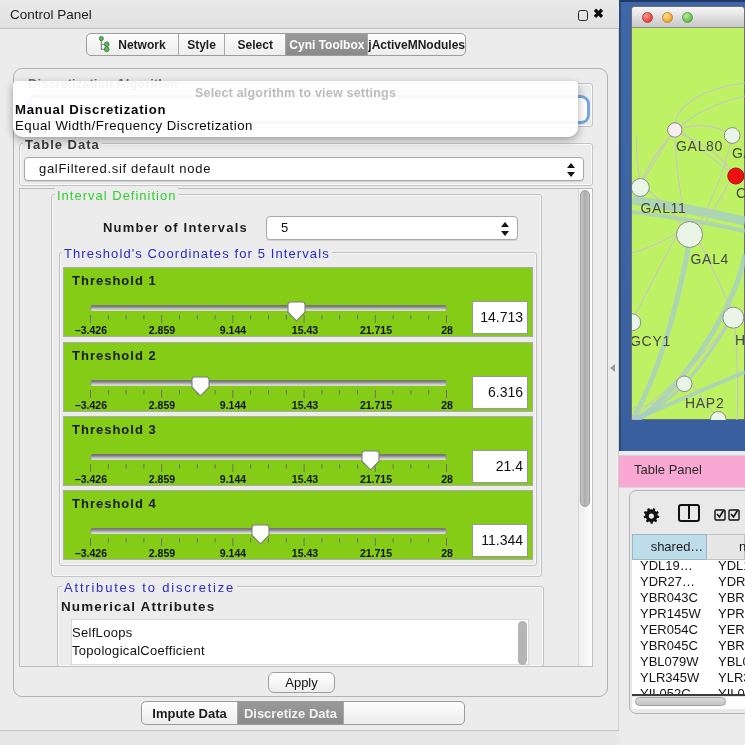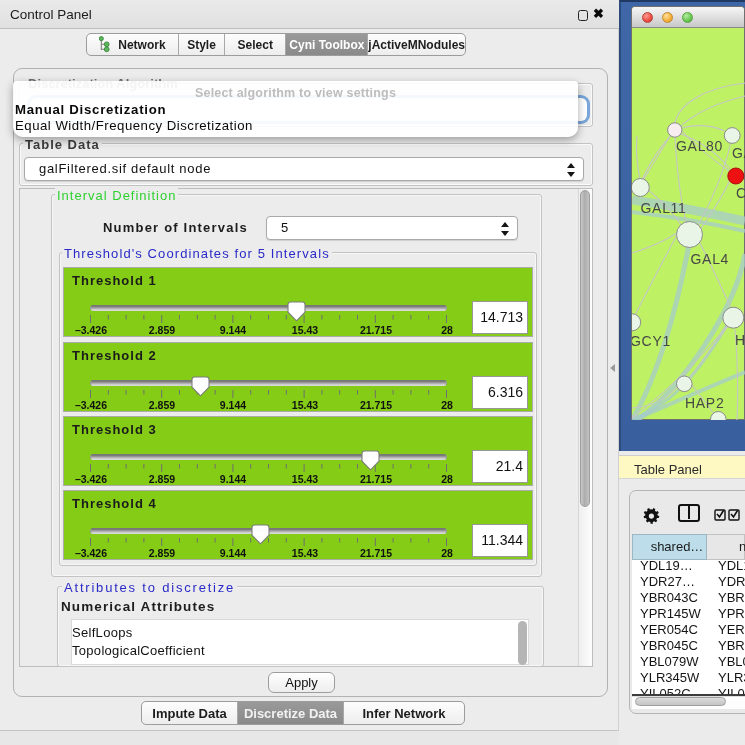--- a/index.html
+++ b/index.html
@@ -236,21 +236,20 @@
   <div class="abs" style="left:71px;top:619px;width:458px;height:46px;background:#fff;border:1px solid #d9d9d9;overflow:hidden;font-size:13px;color:#111">
     <div style="padding-left:0;line-height:18px;padding-top:3.5px;letter-spacing:0.3px">SelfLoops<br>TopologicalCoefficient<br>BetweennessCentrality</div>
   </div>
   <div class="abs" style="left:518px;top:621px;width:9px;height:44px;border-radius:5px;background:#b5b5b5"></div>
 
   <div class="abs" style="left:268px;top:672px;width:67px;height:21px;border:1px solid #9d9d9d;border-radius:6px;background:linear-gradient(#ffffff,#ededed);text-align:center;font-size:13px;line-height:19px;color:#111">Apply</div>
 
   <div class="abs" style="left:141px;top:701px;width:324px;height:24px;border:1px solid #9c9c9c;border-radius:5px;background:linear-gradient(#fdfdfd,#ededed);display:flex;overflow:hidden;font-size:13px;font-weight:600;color:#1d1d1d">
     <div style="width:96px;border-right:1px solid #a8a8a8;display:flex;align-items:center;justify-content:center">Impute Data</div>
     <div style="width:106px;border-right:1px solid #a8a8a8;display:flex;align-items:center;justify-content:center;background:linear-gradient(#999,#8a8a8a);color:#f2f2f2">Discretize Data</div>
-    <div style="flex:1;display:flex;align-items:center;justify-content:center">Infer Network</div>
   </div>
 </div>
 
 <div class="abs" style="left:610px;top:364px;width:0;height:0;border-top:4px solid transparent;border-bottom:4px solid transparent;border-right:5px solid #9a9a9a"></div>
 
 <div class="abs" style="left:619px;top:0;width:126px;height:451px;background:linear-gradient(#3f67a7,#3a5f9e);border-top:2px solid #203a63;border-left:2px solid #2c4a7c"></div>
 
 <div class="abs" style="left:631px;top:6px;width:114px;height:414px;border:1px solid #6f6f6f;border-radius:4px 4px 0 0;background:#bef264">
   <div style="height:21px;background:linear-gradient(#f7f7f7,#c8c8c8);border-bottom:1px solid #8a8a8a;border-radius:3px 3px 0 0;position:relative">
     <div class="abs tl" style="left:10px;background:radial-gradient(circle at 35% 30%,#ff9d95,#ec4c42 60%,#c63128);border:1px solid #b4443c"></div>
@@ -309,21 +308,21 @@
       <text x="8.5" y="184.5">GAL11</text>
       <text x="58.5" y="235.5">GAL4</text>
       <text x="-2" y="318">GCY1</text>
       <text x="103" y="317">H</text>
       <text x="53" y="380">HAP2</text>
     </g>
   </svg>
 </div>
 
 <div class="abs" style="left:619px;top:451px;width:126px;height:294px;background:#ebebeb"></div>
-<div class="abs" style="left:619px;top:455px;width:126px;height:24px;background:#fef9c3;border-top:1px solid #cfcfcf;border-bottom:1px solid #d6d6d6">
+<div class="abs" style="left:619px;top:455px;width:126px;height:33px;background:#f9a8d4;border-top:1px solid #cfcfcf;border-bottom:1px solid #d6d6d6">
   <div class="abs" style="left:15px;top:6px;font-size:13px;color:#2a2a2a">Table Panel</div>
 </div>
 <div class="abs" style="left:629px;top:490px;width:120px;height:224px;background:#e9e9e9;border:1px solid #b5b5b5;border-radius:7px 0 0 7px"></div>
 <div class="abs" style="left:640px;top:503px"><svg width="22" height="22" viewBox="0 0 22 22">
       <path fill="#111" d="M11 6.2 L12.6 6.5 L13.4 5 L15.3 6 L14.9 7.7 L16.2 8.8 L17.8 8 L18.8 9.9 L17.4 10.9 L17.6 12.5 L19.3 13 L18.8 15.1 L17.1 15 L16.3 16.5 L17.3 17.9 L15.7 19.3 L14.3 18.3 L12.8 19 L12.8 20.7 L10.6 20.7 L10.4 19 L8.8 18.4 L7.5 19.5 L5.9 18 L6.8 16.5 L5.9 15.1 L4.2 15.3 L3.6 13.2 L5.2 12.6 L5.3 10.9 L3.8 10 L4.8 8.1 L6.4 8.7 L7.6 7.6 L7.1 6 L9.1 5.1 L10 6.6 Z M11.4 10.5 A2.6 2.6 0 1 0 11.4 15.7 A2.6 2.6 0 1 0 11.4 10.5 Z" fill-rule="evenodd"></path>
     </svg></div>
 <div class="abs" style="left:678px;top:504px;width:22px;height:18px;border:2.4px solid #111;border-radius:3px">
     <div style="position:absolute;left:8px;top:0;width:2.4px;height:13.2px;background:#111"></div>
   </div>
 <div class="abs" style="left:714px;top:507px"><svg width="26" height="12" viewBox="0 0 26 12">

